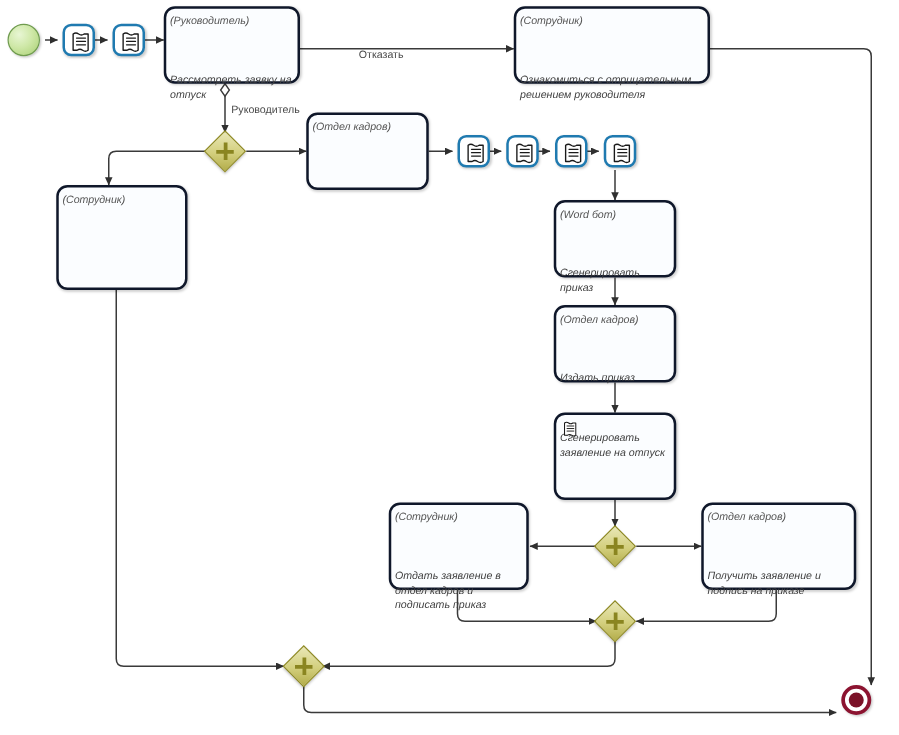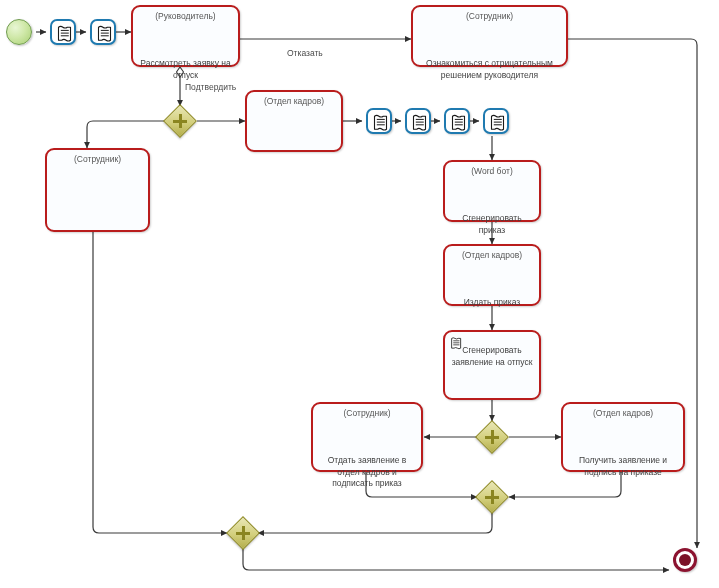--- a/index.html
+++ b/index.html
@@ -23,28 +23,28 @@
     left: 0;
     top: 0;
     width: 719px;
     height: 588px;
     pointer-events: none;
   }
   
   .task {
     position: absolute;
     box-sizing: border-box;
-    border: 2px solid #b91c1c;
+    border: 2px solid #0f172a;
     border-radius: 9px;
     background: #fbfdff;
     box-shadow: 1px 1px 2px rgba(0,0,0,0.18);
-    text-align: center;
     color: #4a4a4a;
     padding: 4px 3px;
     z-index: 5;
+    font-style: italic;
   }
   .task .lane {
     display: block;
     font-size: 8.5px;
     line-height: 11px;
     color: #555555;
     margin-bottom: 3px;
     white-space: nowrap;
   }
   .task .tname {
@@ -377,17 +377,17 @@
   </div>
 
   <div class="gateway" style="left:228px; top:518px;">
     <div class="diamond"></div>
     <div class="plus-h"></div>
     <div class="plus-v"></div>
   </div>
 
   <div class="end-event" style="left:673px; top:548px;"></div>
 
-  <div class="flow-label" style="left:287px; top:48px;">Отказать</div>
-
-  <div class="flow-label" style="left:185px; top:82px;">Подтвердить</div>
+  <div class="flow-label" style="left:287px; top:38px;">Отказать</div>
+
+  <div class="flow-label" style="left:185px; top:82px;">Руководитель</div>
 
 </div>
 
 </body></html>

